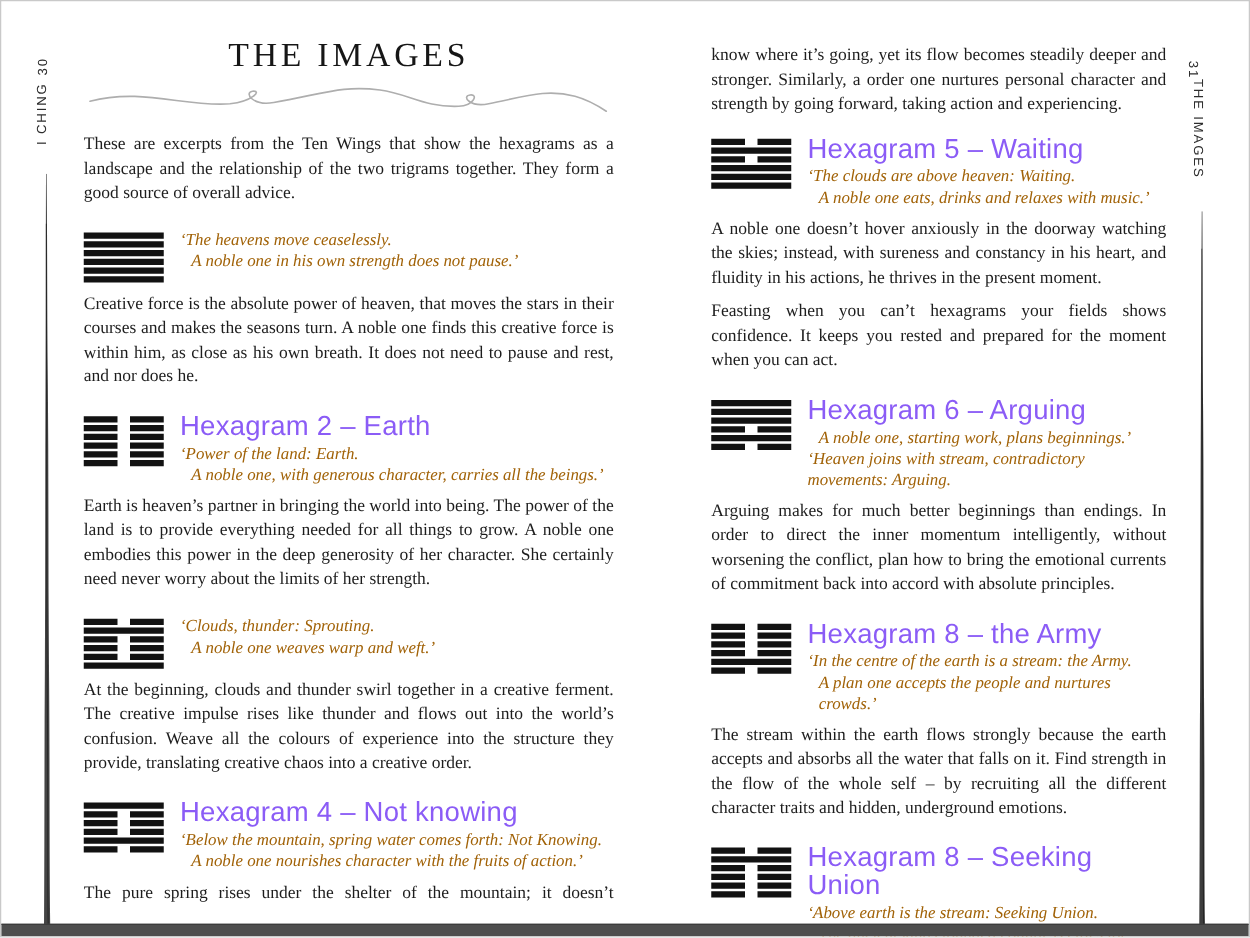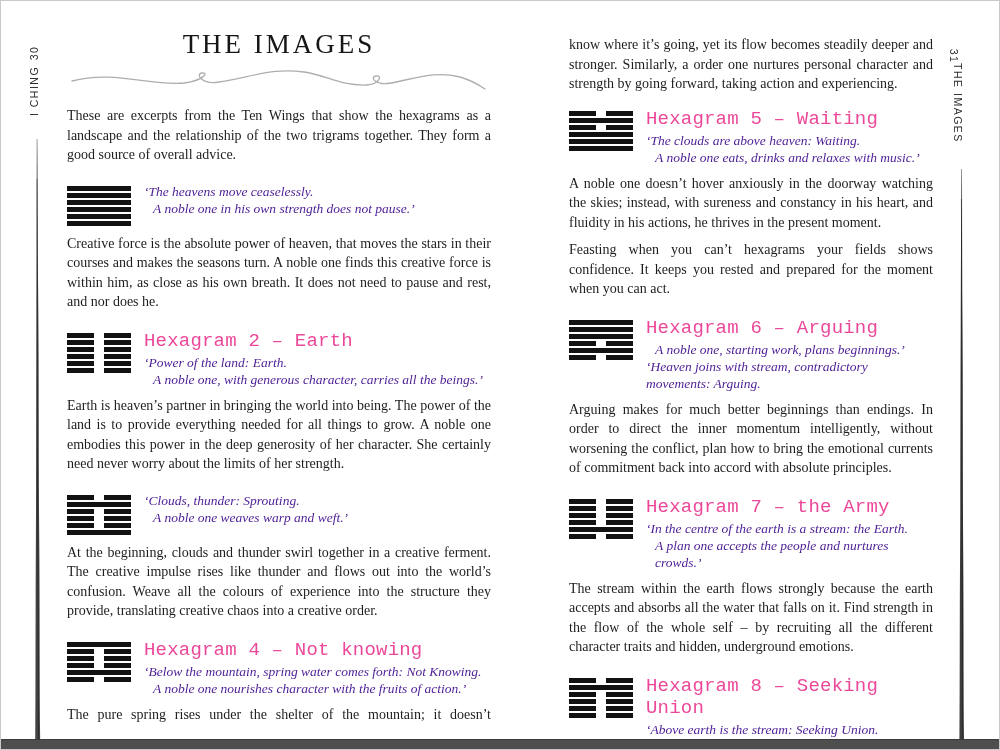--- a/index.html
+++ b/index.html
@@ -31,27 +31,27 @@
   .hex-section { margin-bottom:18px; }
   .hex-head { display:flex; gap:13px; margin-bottom:6px; }
   .hexagram { width:64px; flex:0 0 64px; margin-top:3px;
               display:flex; flex-direction:column; gap:2px; }
   .hx { height:5px; }
   .hx.s { background:#121212; }
   .hx.b { display:flex; justify-content:space-between; }
   .hx.b span { width:27px; height:5px; background:#121212; }
 
   .hex-title {
-    margin:0 0 2px 0; font-family:Liberation Mono, monospace;
-    font-size:19px; font-weight:500; letter-spacing:0.2px; color:#ec4899;
+    margin:0 0 2px 0; font-family:Liberation Sans, sans-serif;
+    font-size:22px; font-weight:500; letter-spacing:0.2px; color:#8b5cf6;
     line-height:22px;
   }
   .quote {
     margin:0; font-family:"Liberation Serif", serif; font-style:italic;
-    font-size:13.5px; line-height:17px; color:#4c1d95;
+    font-size:13.5px; line-height:17px; color:#a16207;
   }
   .q-cont { padding-left:9px; }
 
   .body {
     margin:8px 0 0 0; text-align:justify;
     font-size:14px; line-height:19.5px;
   }
   .justify-last { text-align-last:justify; }
 
   
@@ -297,22 +297,22 @@
               <span></span>
               <span></span>
             </div>
             <div class="hx s"></div>
             <div class="hx b">
               <span></span>
               <span></span>
             </div>
           </div>
         <div class="hex-titleblock">
-          <h2 class="hex-title">Hexagram 7 – the Army</h2>
-          <p class="quote">‘In the centre of the earth is a stream: the Earth.</p>
+          <h2 class="hex-title">Hexagram 8 – the Army</h2>
+          <p class="quote">‘In the centre of the earth is a stream: the Army.</p>
           <p class="quote q-cont">A plan one accepts the people and nurtures crowds.’</p>
         </div>
       </div>
       <p class="body">The stream within the earth flows strongly because the earth accepts and absorbs all the water that falls on it. Find strength in the flow of the whole self – by recruiting all the different character traits and hidden, underground emotions.</p>
     </section>
 
     <section class="hex-section">
       <div class="hex-head">
         <div class="hexagram">
             <div class="hx b">

